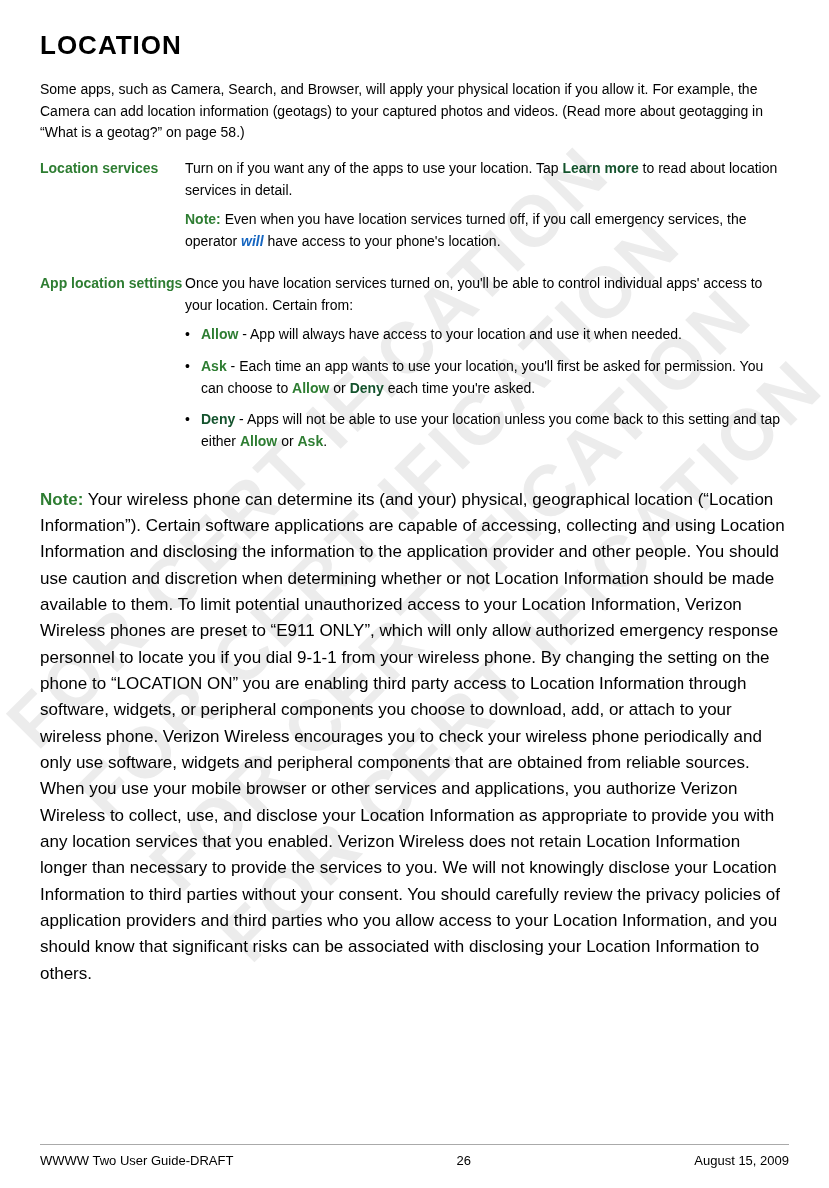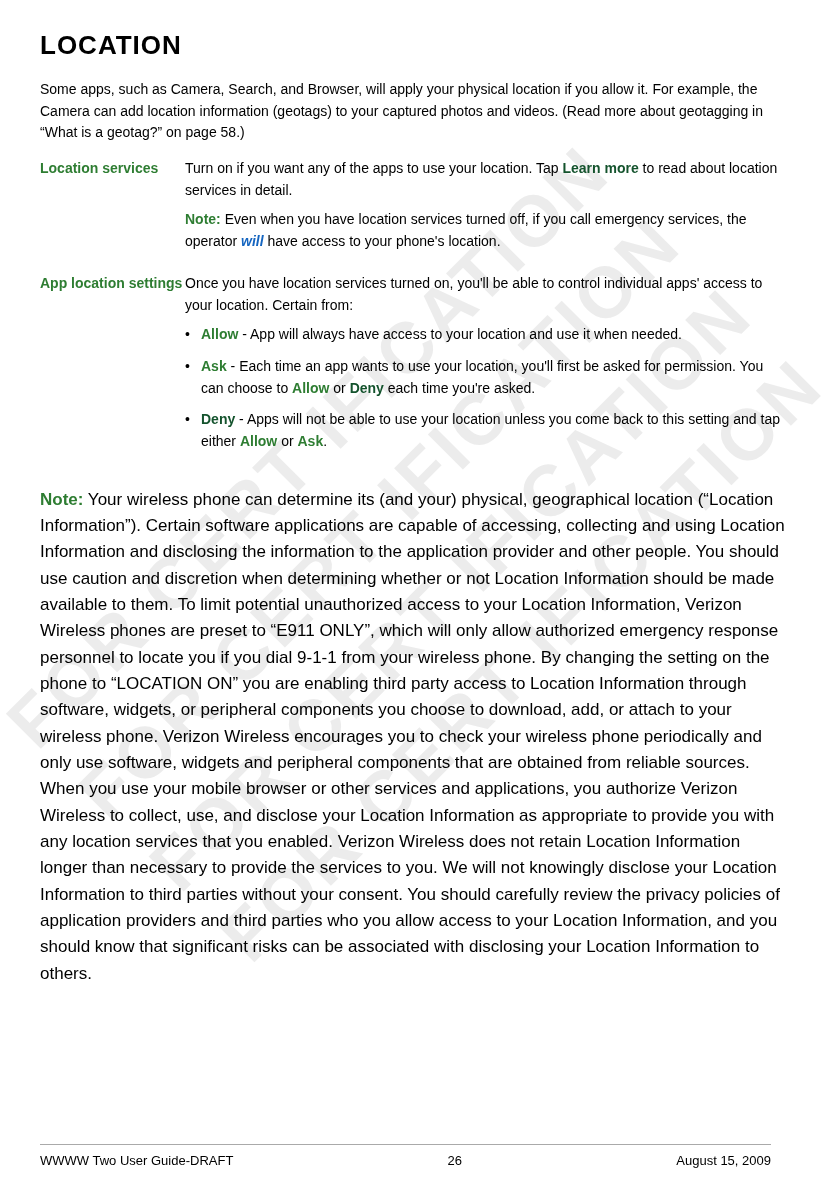--- a/index.html
+++ b/index.html
@@ -144,21 +144,21 @@
 
     .bottom-note .note-label {
       font-weight: bold;
       color: #2e7d32;
     }
 
     .footer {
       position: absolute;
       bottom: 20px;
       left: 40px;
-      right: 58px;
+      right: 40px;
       display: flex;
       justify-content: space-between;
       align-items: center;
       font-size: 13px;
       border-top: 1px solid #aaa;
       padding-top: 8px;
     }
 
     .footer-left {
       font-size: 13px;

